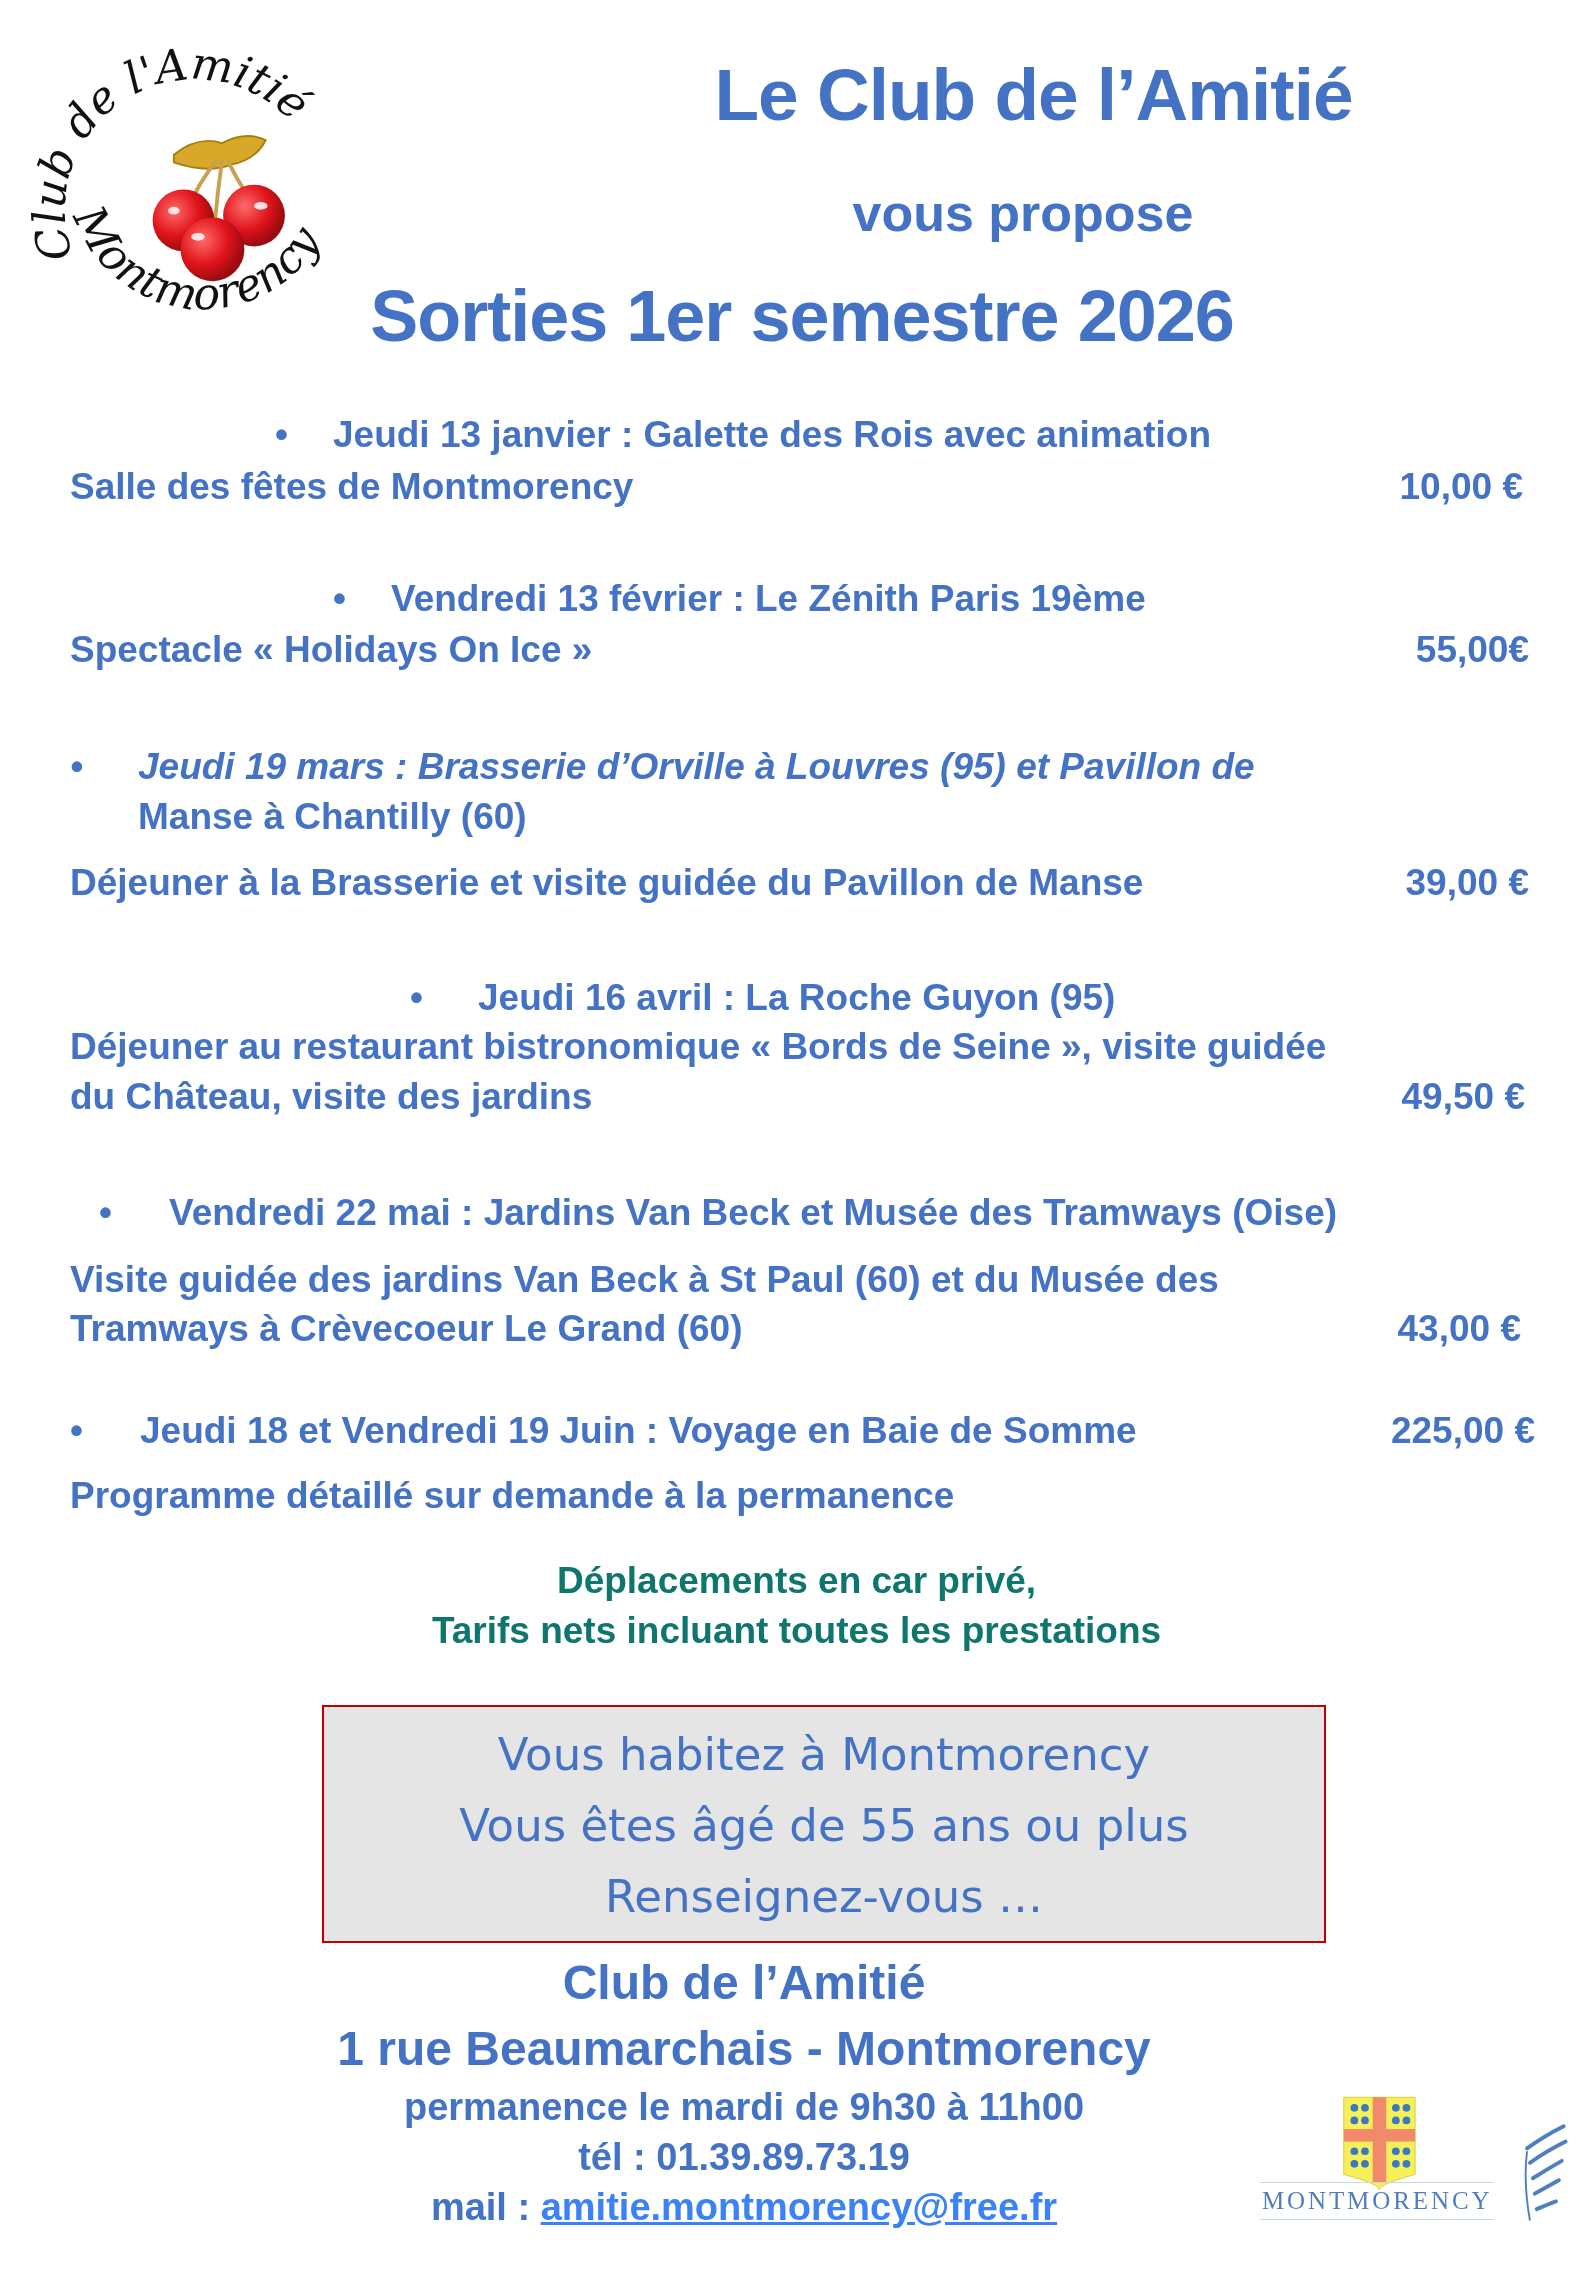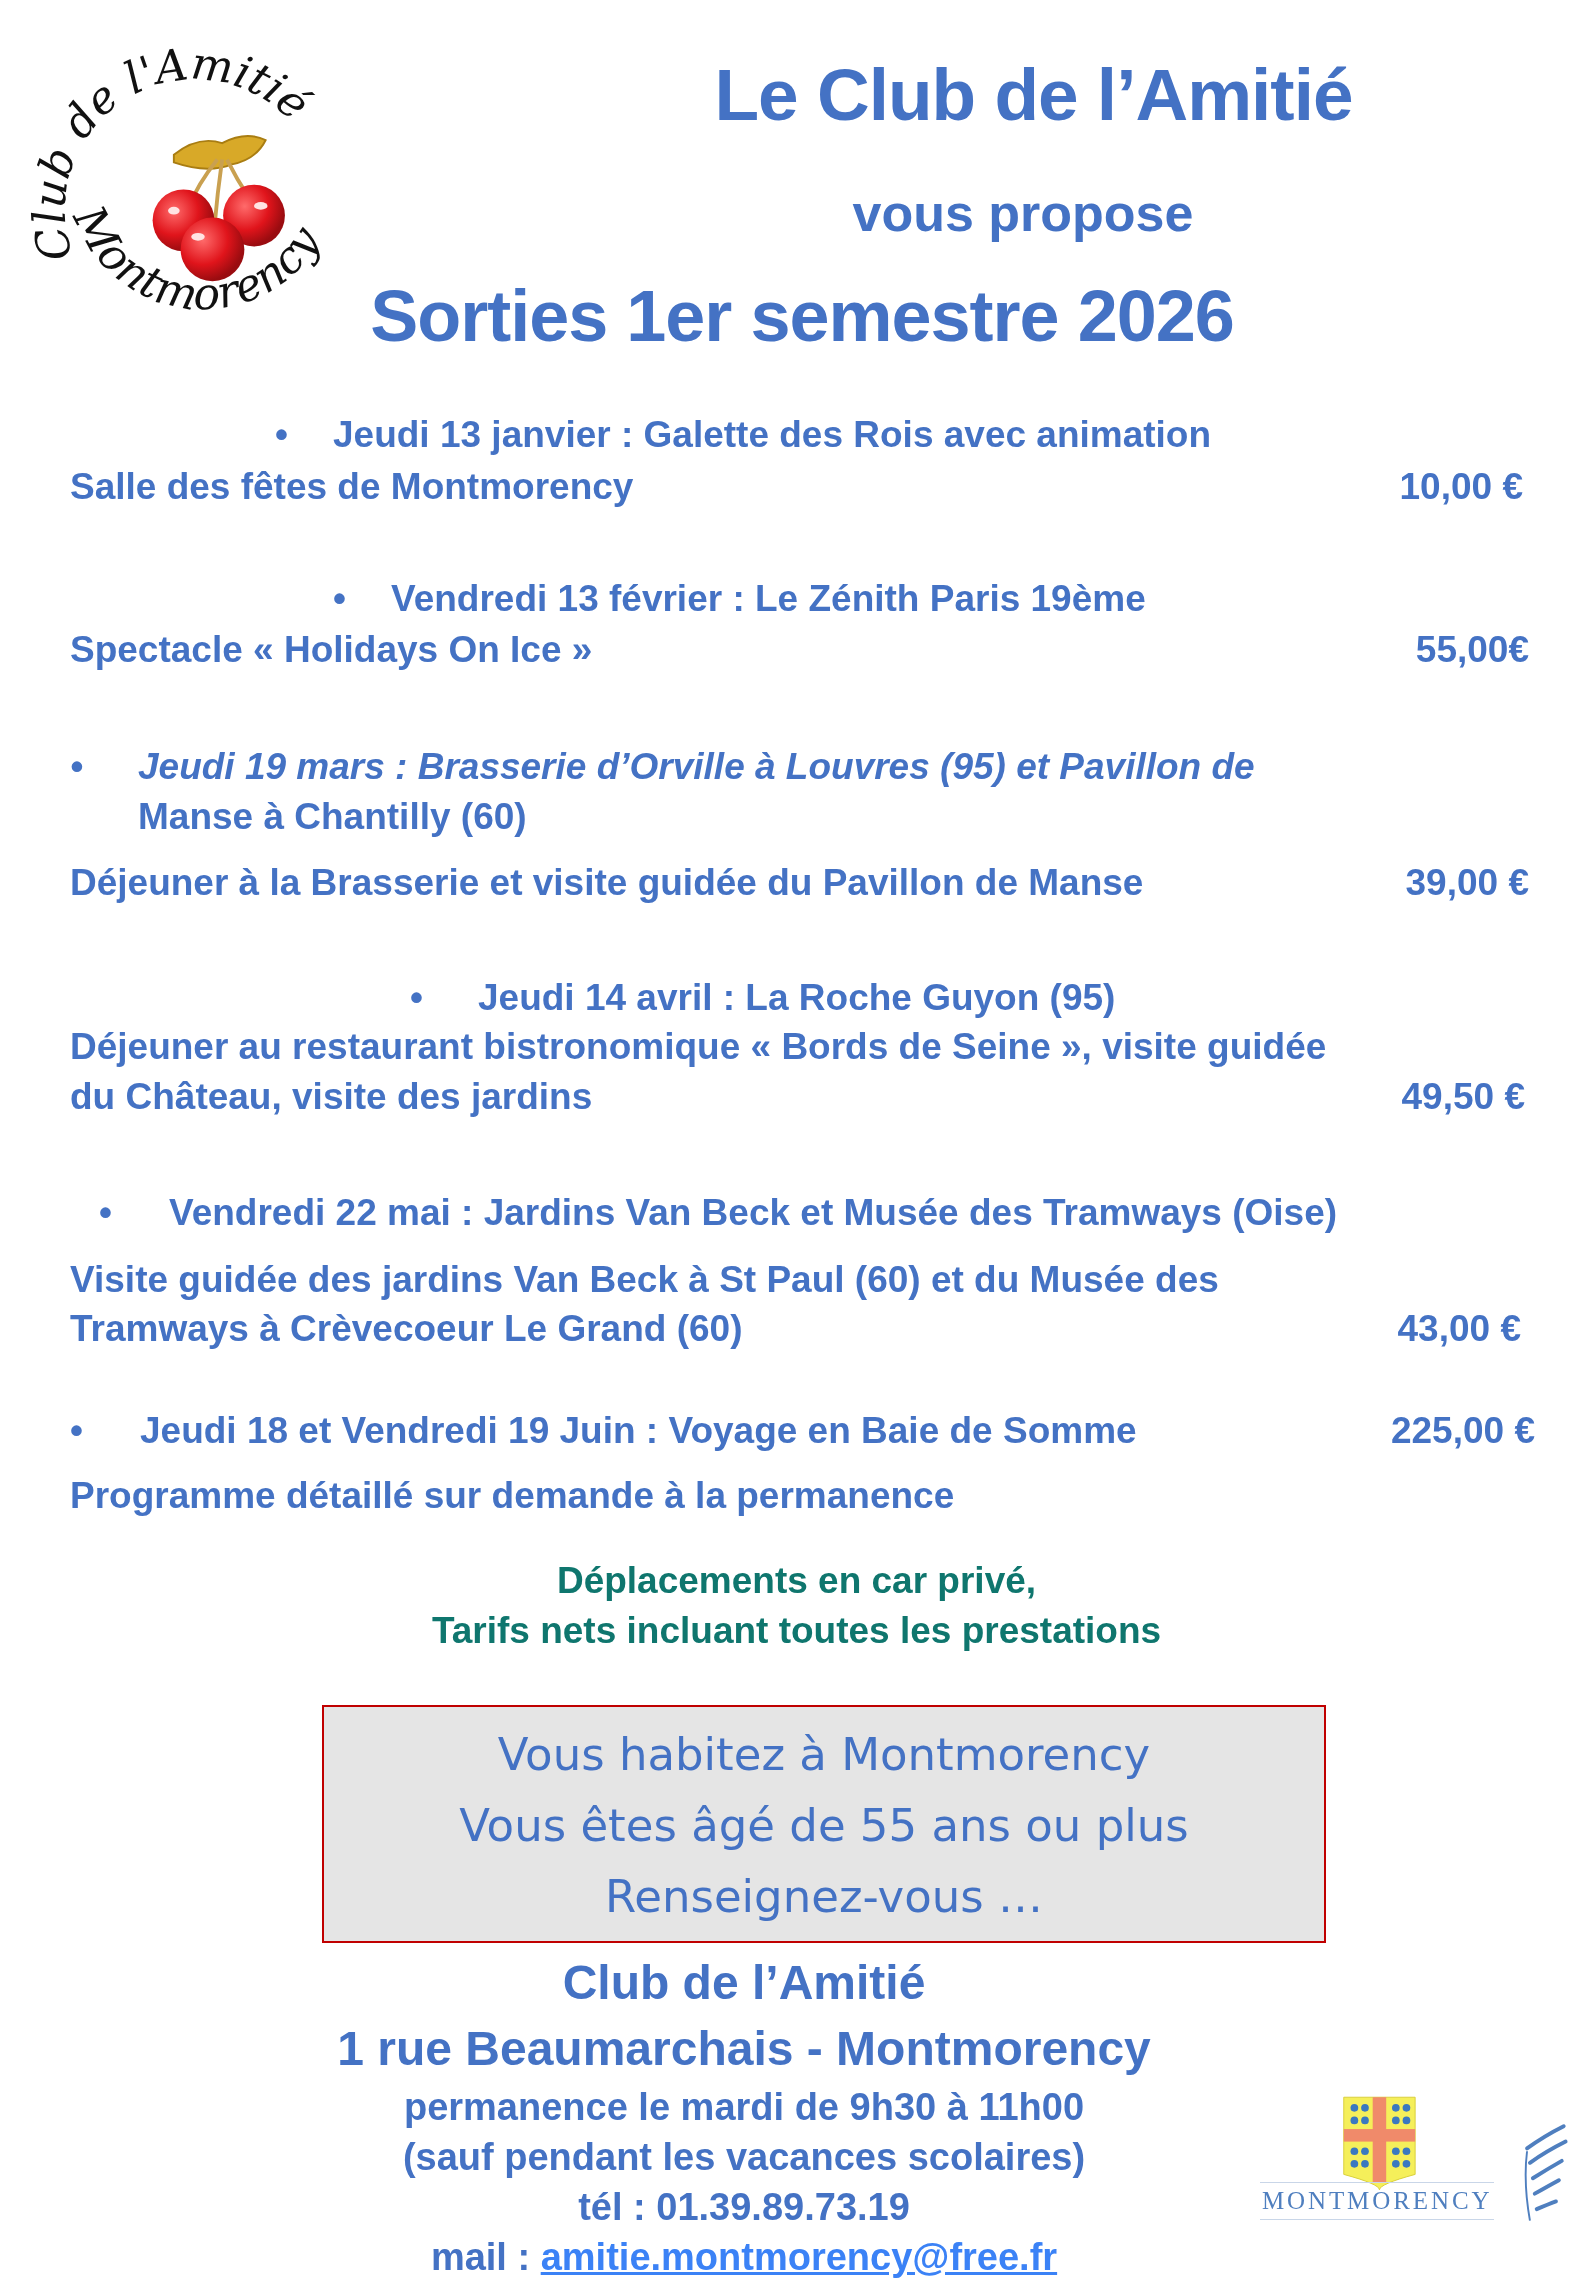--- a/index.html
+++ b/index.html
@@ -88,21 +88,21 @@
 <div class="abs price" style="left:1255px; top:625px; width:274px;">55,00€</div>
 
 <div class="abs ev" style="left:70px; top:742px;font-style:italic;">
   <span class="bullet" style="width:68px;">•</span><span>Jeudi  19 mars  : Brasserie d’Orville à Louvres (95)  et Pavillon de</span>
 </div>
 <div class="abs ev" style="left:138px; top:792px;">Manse à Chantilly (60)</div>
 <div class="abs desc" style="left:70px; top:858px;">Déjeuner à la Brasserie et visite guidée du Pavillon de Manse</div>
 <div class="abs price" style="left:1255px; top:858px; width:274px;">39,00 €</div>
 
 <div class="abs ev" style="left:410px; top:973px;">
-  <span class="bullet" style="width:68px;">•</span><span>Jeudi 14 avril : La Roche Guyon (95)</span>
+  <span class="bullet" style="width:68px;">•</span><span>Jeudi 16 avril : La Roche Guyon (95)</span>
 </div>
 <div class="abs desc" style="left:70px; top:1022px;">Déjeuner au restaurant  bistronomique « Bords de Seine », visite guidée</div>
 <div class="abs desc" style="left:70px; top:1072px;">du Château, visite des jardins</div>
 <div class="abs price" style="left:1255px; top:1072px; width:270px;">49,50 €</div>
 
 <div class="abs ev" style="left:99px; top:1188px;">
   <span class="bullet" style="width:70px;">•</span><span>Vendredi  22 mai : Jardins Van Beck et Musée des Tramways (Oise)</span>
 </div>
 <div class="abs desc" style="left:70px; top:1255px;">Visite guidée des jardins Van Beck à St Paul (60) et du Musée des</div>
 <div class="abs desc" style="left:70px; top:1304px;">Tramways à Crèvecoeur Le Grand  (60)</div>
@@ -122,21 +122,20 @@
 <div id="box" class="abs">
   <div>Vous habitez à Montmorency</div>
   <div>Vous êtes âgé de 55 ans ou plus</div>
   <div>Renseignez-vous …</div>
 </div>
 
 <div id="contact" class="abs blue">
   <div class="c1">Club de l’Amitié</div>
   <div class="c2">1 rue Beaumarchais - Montmorency</div>
   <div class="c3">permanence le mardi de 9h30 à 11h00</div>
-  <div class="c3">(sauf pendant les vacances scolaires)</div>
   <div class="c3">tél : 01.39.89.73.19</div>
   <div class="c3">
     <span>mail : </span><a>amitie.montmorency@free.fr</a>
   </div>
 </div>
 
 <div id="city-logo" class="abs">
   <svg width="328" height="164" viewBox="0 0 340 170">
     <path d="M92 22 H166 V102 Q129 112 129 118 Q129 112 92 102 Z" fill="#f5ef5a" stroke="#d8cf3a" stroke-width="1"></path>
     <rect x="122" y="22" width="14" height="88" fill="#f08a6a"></rect>

